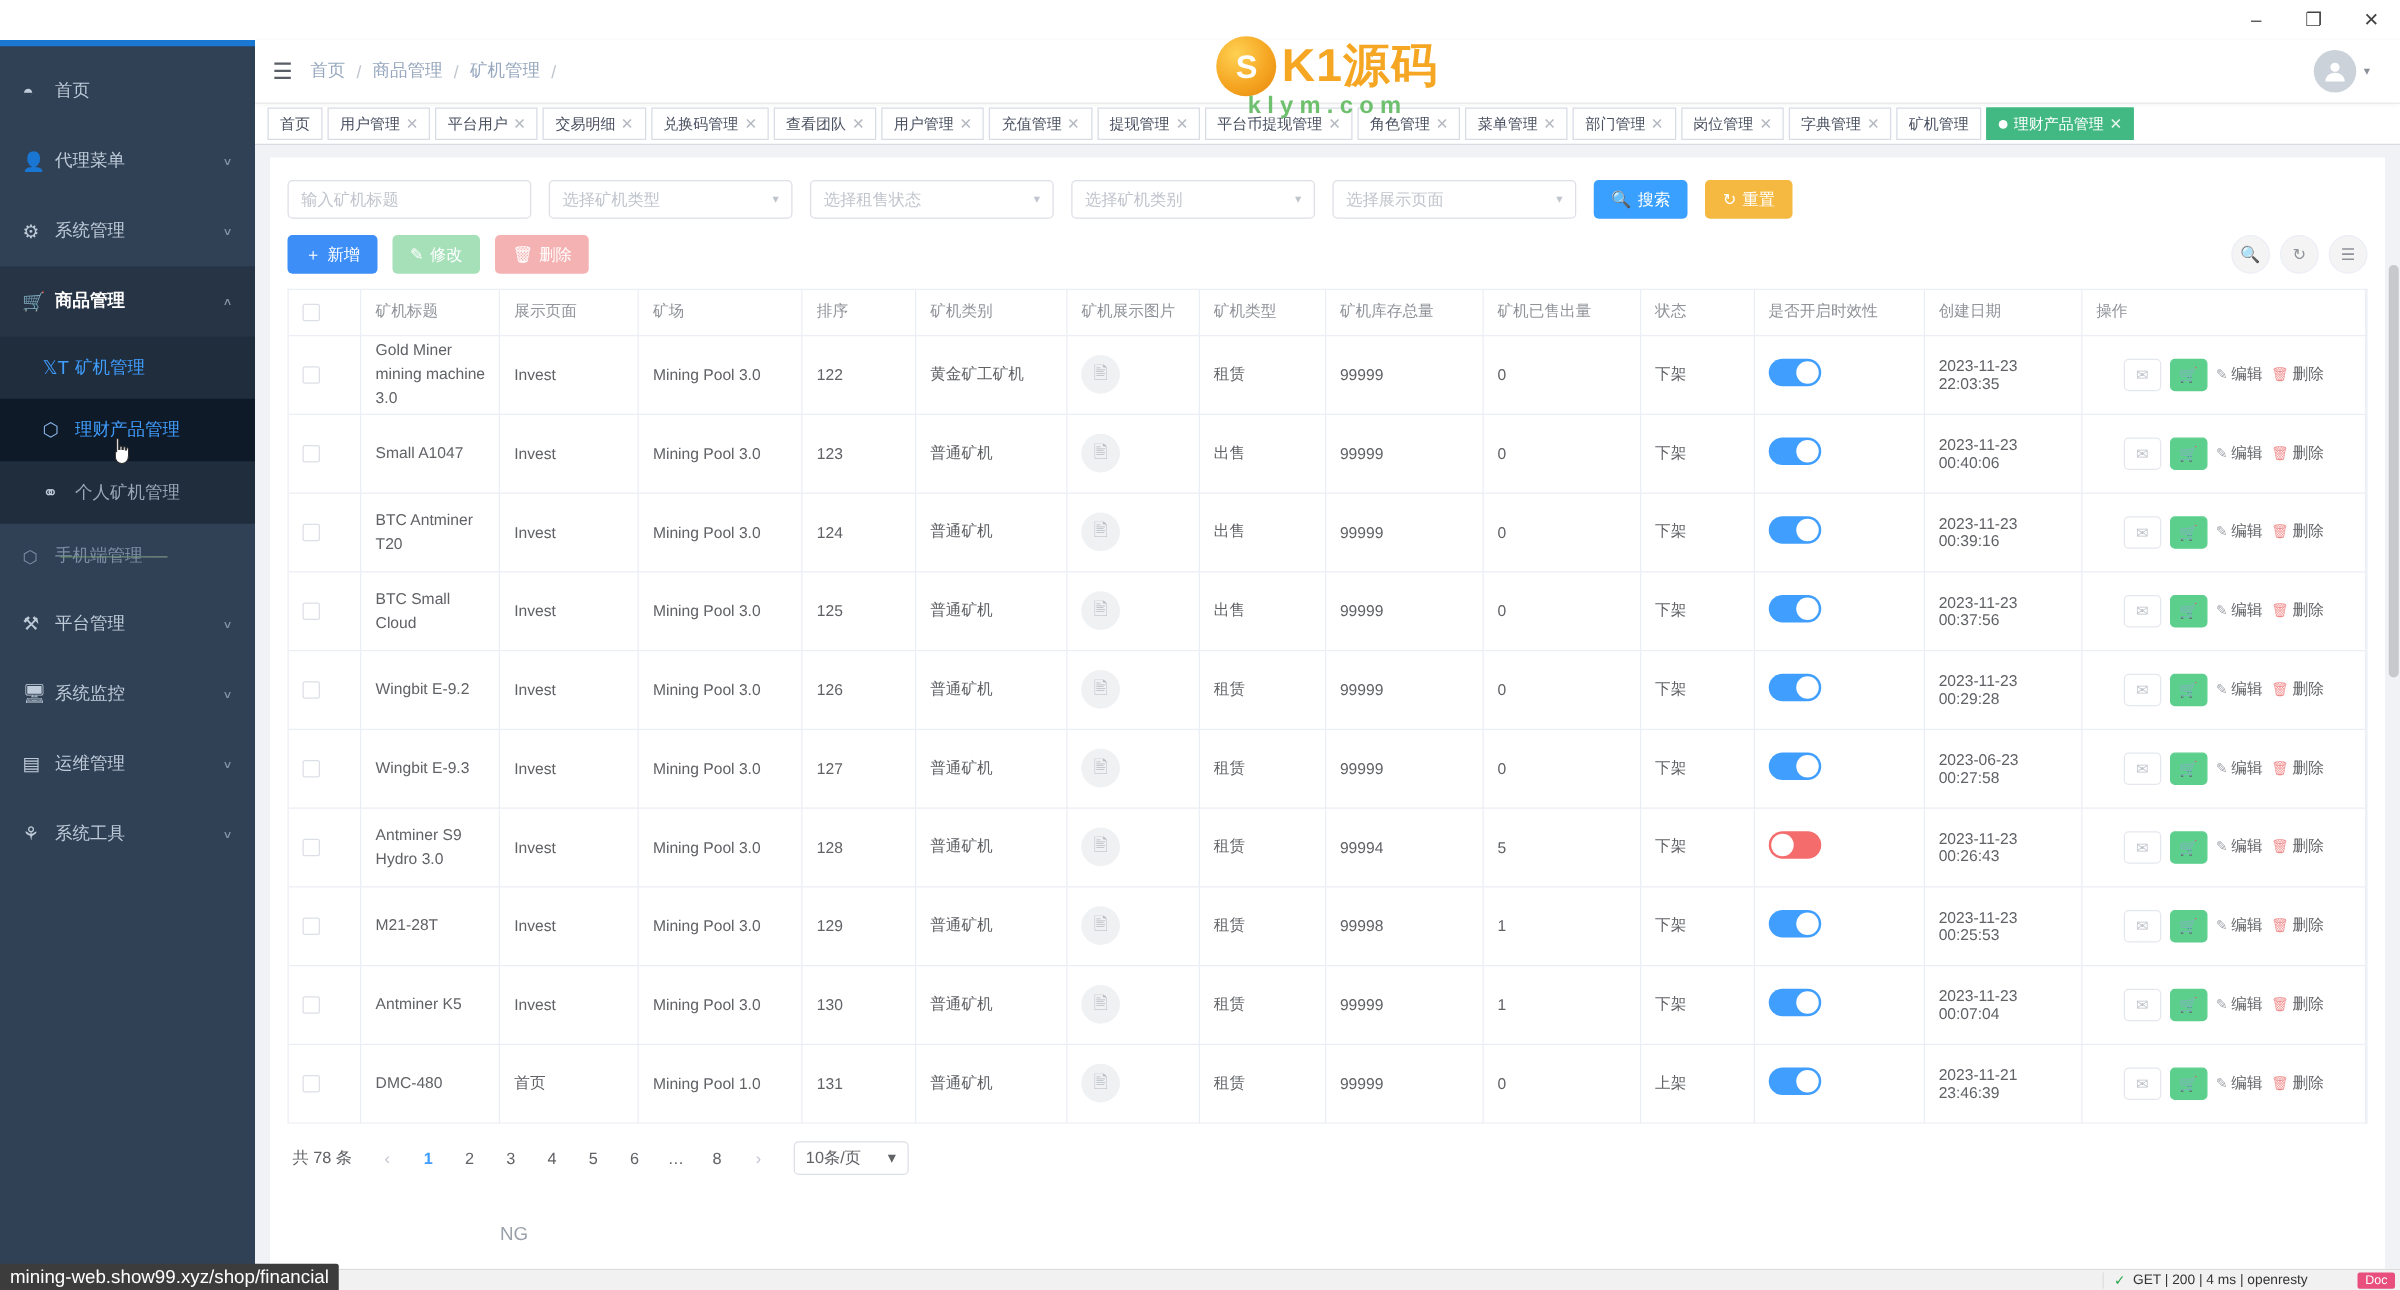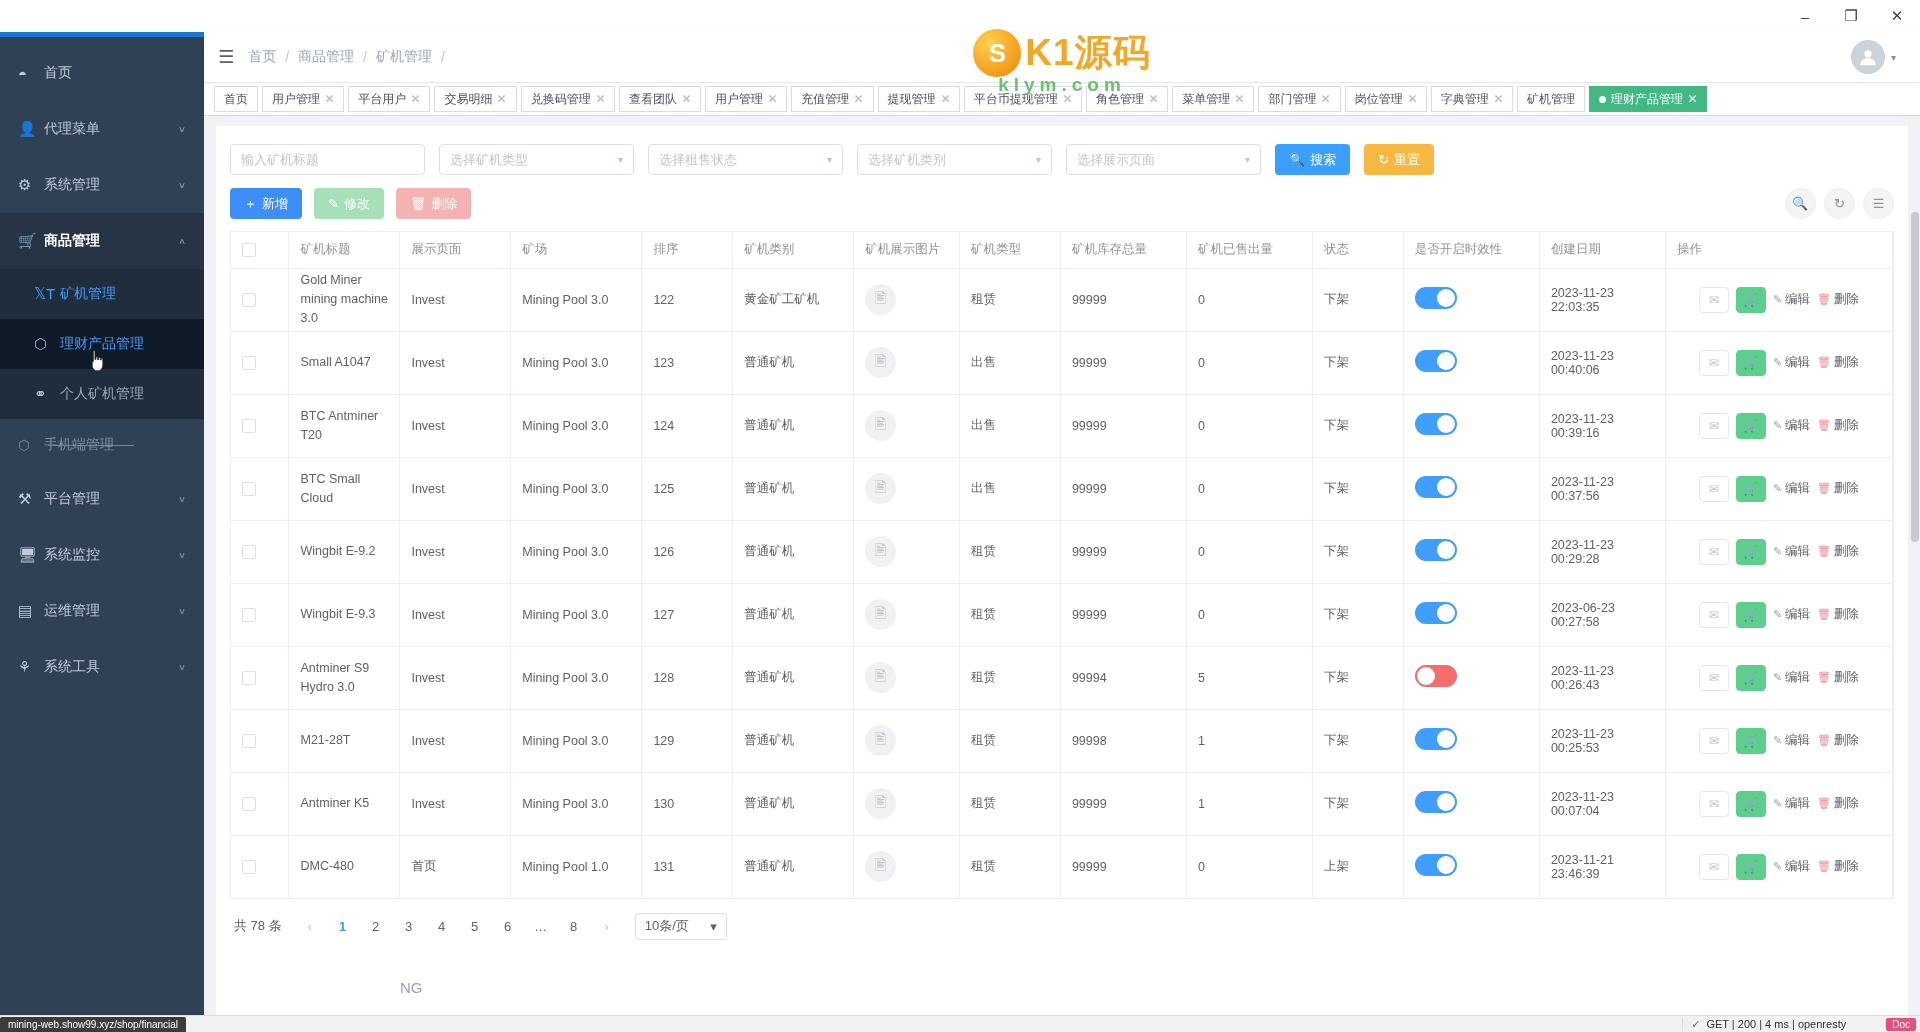--- a/index.html
+++ b/index.html
@@ -213,21 +213,21 @@
     position: absolute; right: 1px; top: 96px; width: 8px; height: 330px;
     background: #c8c9cc; border-radius: 4px; z-index: 20;
   }
 
   
   .statusbar {
     height: 17px; flex: none; background: #f1f1f1; border-top: 1px solid #dcdcdc;
     display: flex; align-items: center; font-size: 11px; color: #444;
   }
   .status-url {
-    background: #3c3c3c; color: #fff; font-size: 10px; padding: 2px 8px;
+    background: #3c3c3c; color: #fff; font-size: 15px; padding: 2px 8px;
     border-radius: 2px 2px 0 0; position: absolute; left: 0; bottom: 0; z-index: 30;
   }
   .status-right { margin-left: auto; display: flex; align-items: center; gap: 8px; padding-right: 4px; }
   .devtools-badge {
     display: inline-flex; align-items: center; gap: 6px; font-size: 11px; color: #333;
     border-left: 1px solid #ddd; padding-left: 8px;
   }
   .devtools-badge .ok { color: #2aa84a; }
   .doc-pill { background: #e84f7d; color: #fff; font-size: 10px; padding: 1px 6px; border-radius: 2px; margin-left: 32px; }
   .bottom-ghost { position: absolute; left: 196px; bottom: 19px; font-size: 15px; color: #9aa1ab; }

